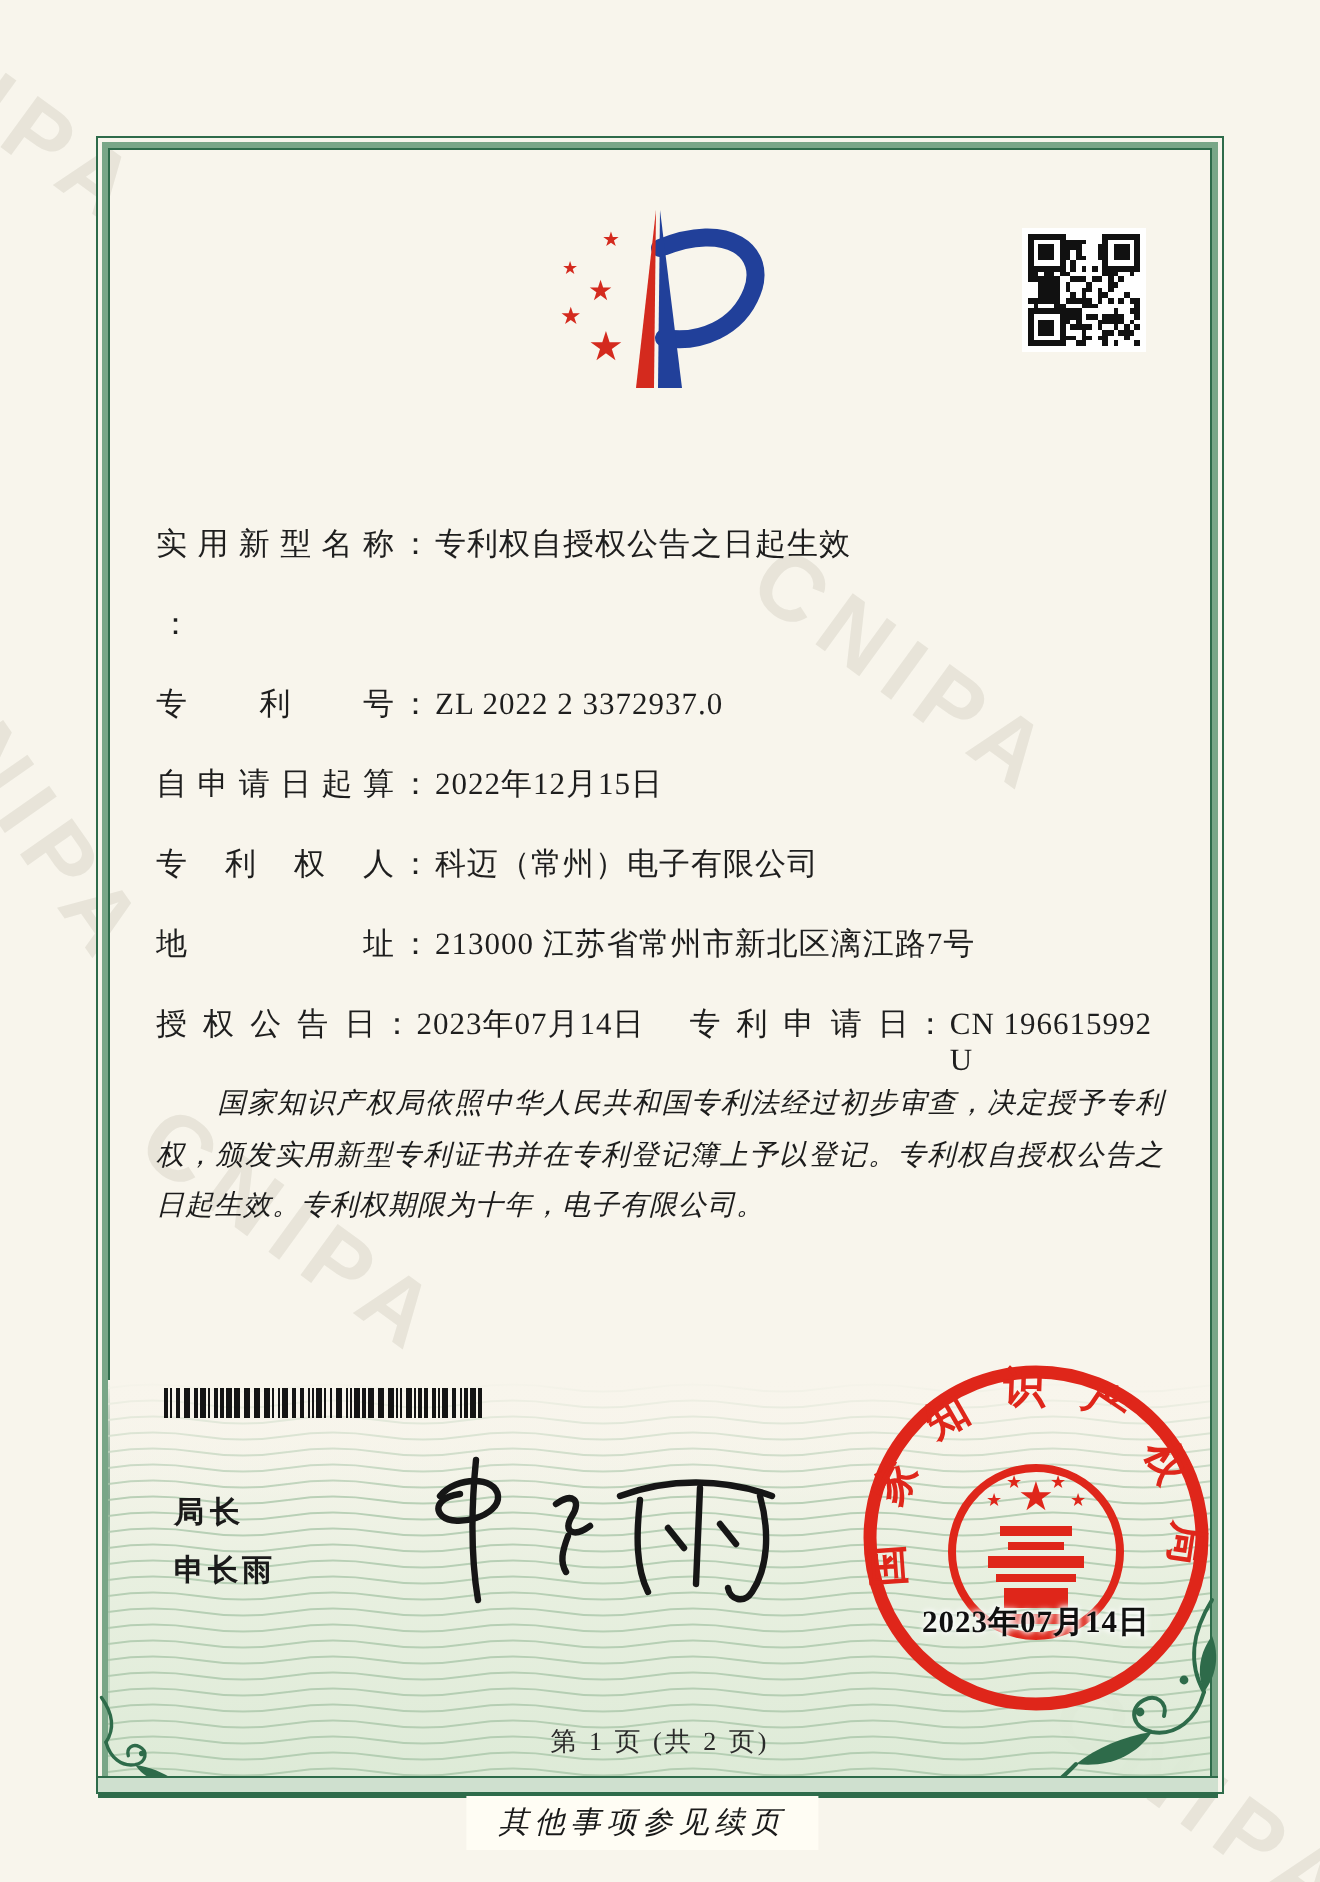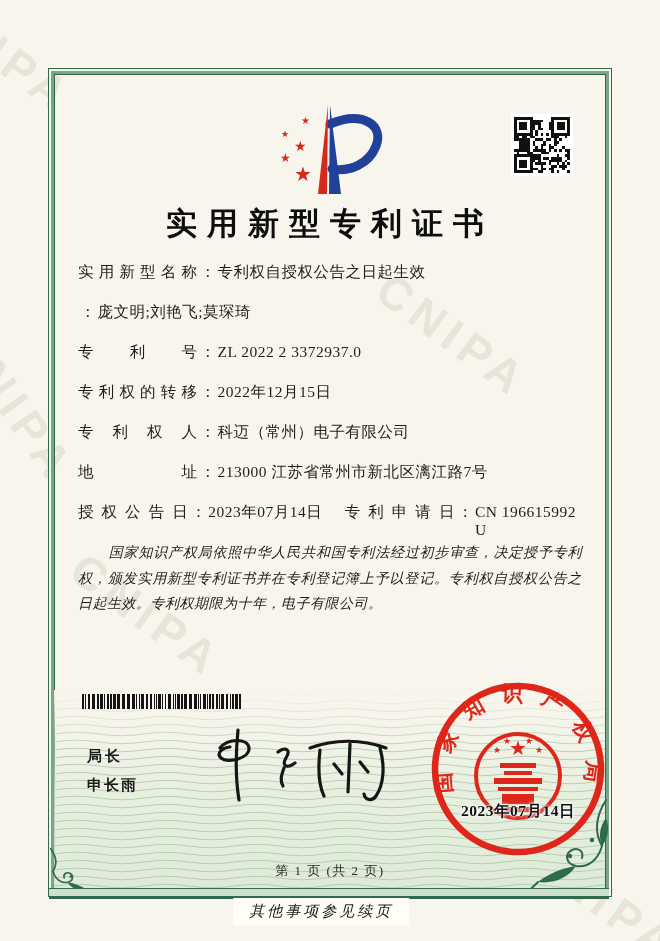--- a/index.html
+++ b/index.html
@@ -551,39 +551,37 @@
       <div class="cell" style="background: rgb(255, 255, 255);"></div>
       <div class="cell" style="background: rgb(17, 17, 17);"></div>
       <div class="cell" style="background: rgb(255, 255, 255);"></div>
       <div class="cell" style="background: rgb(17, 17, 17);"></div>
       <div class="cell" style="background: rgb(255, 255, 255);"></div>
       <div class="cell" style="background: rgb(255, 255, 255);"></div>
       <div class="cell" style="background: rgb(255, 255, 255);"></div>
       <div class="cell" style="background: rgb(17, 17, 17);"></div>
     </div>
 
-  <div class="title">实用新型专利证书</div>
 
   <div class="fields">
     <div class="frow">
       <span class="flabel">实用新型名称</span>
         <span class="fcolon">：</span>
         <span class="fval">专利权自授权公告之日起生效</span>
     </div>
     <div class="frow">
         <span class="fcolon">：</span>
-        <span class="fval">庞文明;刘艳飞;莫琛琦</span>
     </div>
     <div class="frow">
       <span class="flabel">专 利 号</span>
         <span class="fcolon">：</span>
         <span class="fval">ZL 2022 2 3372937.0</span>
     </div>
     <div class="frow">
-      <span class="flabel">专利权的转移</span>
+      <span class="flabel">自申请日起算</span>
         <span class="fcolon">：</span>
         <span class="fval">2022年12月15日</span>
     </div>
     <div class="frow">
       <span class="flabel">专 利 权 人</span>
         <span class="fcolon">：</span>
         <span class="fval">科迈（常州）电子有限公司</span>
     </div>
     <div class="frow">
       <span class="flabel">地 址</span>

